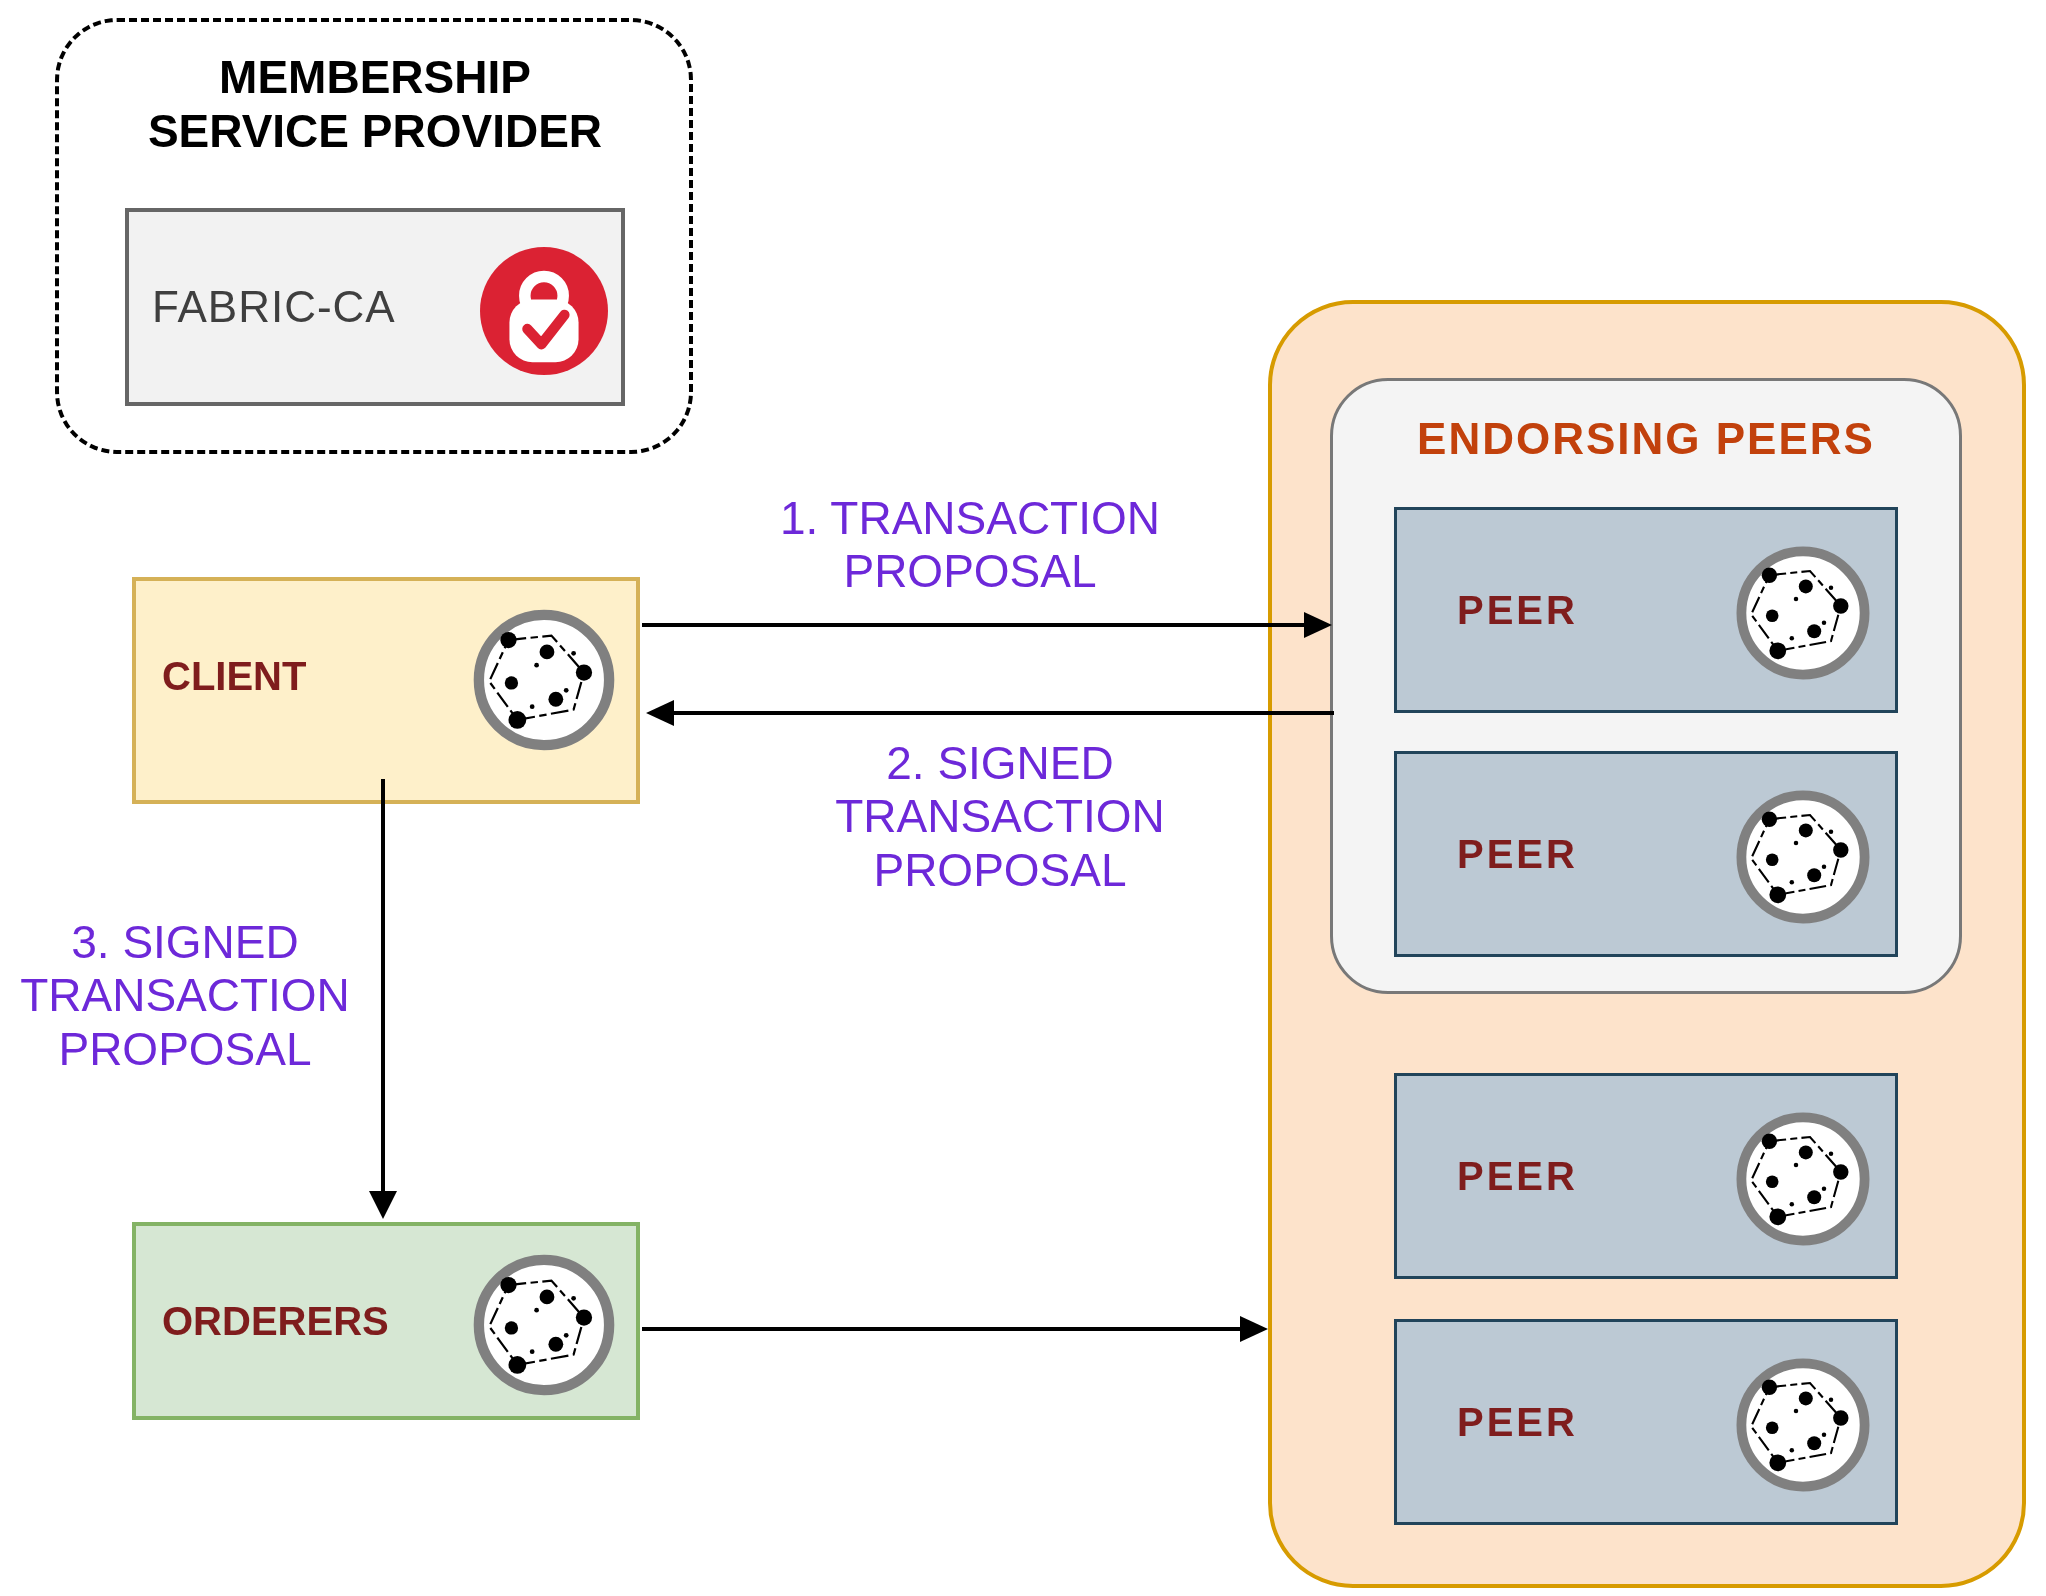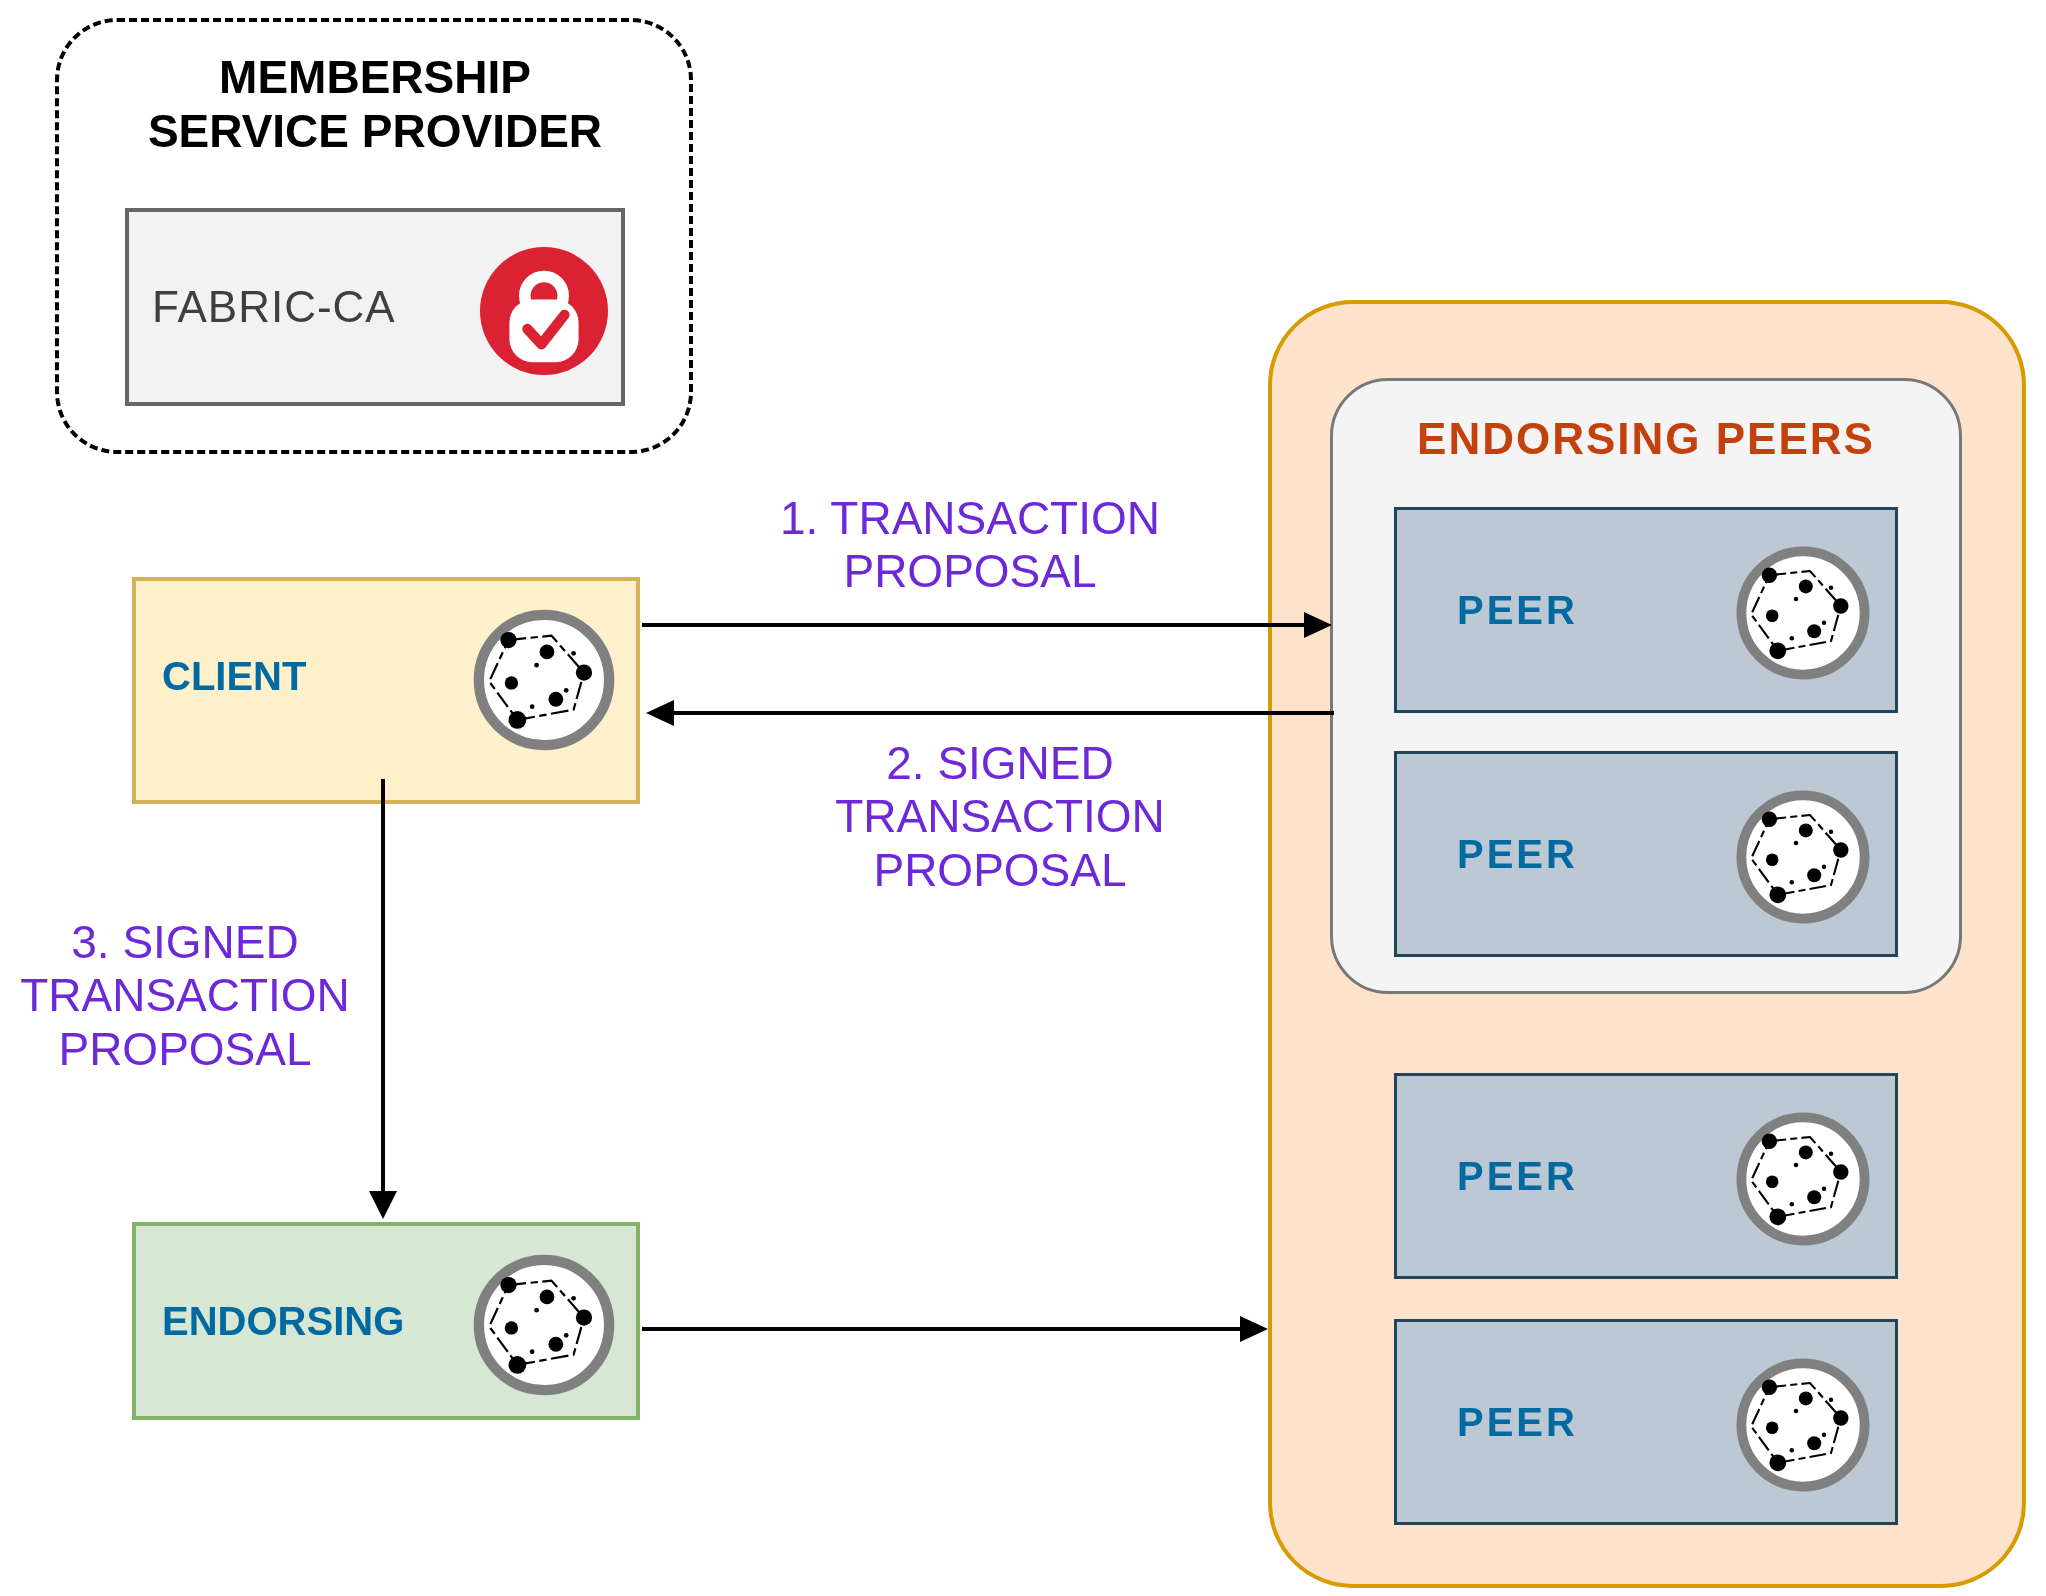--- a/index.html
+++ b/index.html
@@ -20,21 +20,21 @@
   .abs{position:absolute;box-sizing:border-box;}
 
   
   .msp{left:55px;top:18px;width:638px;height:436px;border:4px dashed var(--c-msp-border);border-radius:62px;}
   .msp-title{left:125px;top:50px;width:500px;text-align:center;font-size:46px;font-weight:bold;line-height:1.18;color:#000;}
   .ca-box{left:125px;top:208px;width:500px;height:198px;background:var(--c-ca-fill);border:4px solid var(--c-ca-border);}
   .ca-label{left:23px;top:0;height:190px;display:flex;align-items:center;font-size:44px;color:var(--c-ca-text);letter-spacing:1px;}
   .lock-badge{left:351px;top:35px;width:128px;height:128px;}
 
   
-  .node-label{font-size:40px;font-weight:bold;color:#0369a1;display:flex;align-items:center;height:100%;}
+  .node-label{font-size:40px;font-weight:bold;color:#7f1d1d;display:flex;align-items:center;height:100%;}
   .client{left:132px;top:577px;width:508px;height:227px;background:var(--c-client-fill);border:4px solid var(--c-client-border);}
   .orderers{left:132px;top:1222px;width:508px;height:198px;background:var(--c-orderer-fill);border:4px solid var(--c-orderer-border);}
   .node-text{left:26px;top:0;height:190px;}
   .node-icon{left:334px;top:25px;width:148px;height:148px;}
 
   
   .org{left:1268px;top:300px;width:758px;height:1288px;background:var(--c-org-fill);border:4px solid var(--c-org-border);border-radius:85px;}
   .endorse{left:1330px;top:378px;width:632px;height:616px;background:var(--c-endorse-fill);border:3px solid var(--c-endorse-border);border-radius:58px;}
   .endorse-title{left:1330px;top:414px;width:632px;text-align:center;font-size:44px;font-weight:bold;letter-spacing:2px;color:#c2410c;}
   .peer{left:1394px;width:504px;height:206px;background:var(--c-peer-fill);border:3px solid var(--c-peer-border);}
@@ -98,21 +98,21 @@
   <div class="abs client">
     <div class="abs node-text node-label">CLIENT</div>
     <div class="abs node-icon">
       <svg viewBox="-50 -50 100 100" width="148" height="148">
           <use href="#hexnet"></use>
         </svg>
     </div>
   </div>
 
   <div class="abs orderers">
-    <div class="abs node-text node-label">ENDORSING</div>
+    <div class="abs node-text node-label">ORDERERS</div>
     <div class="abs node-icon">
       <svg viewBox="-50 -50 100 100" width="148" height="148">
           <use href="#hexnet"></use>
         </svg>
     </div>
   </div>
 
   <div class="abs org"></div>
   <div class="abs endorse"></div>
   <div class="abs endorse-title">ENDORSING PEERS</div>

